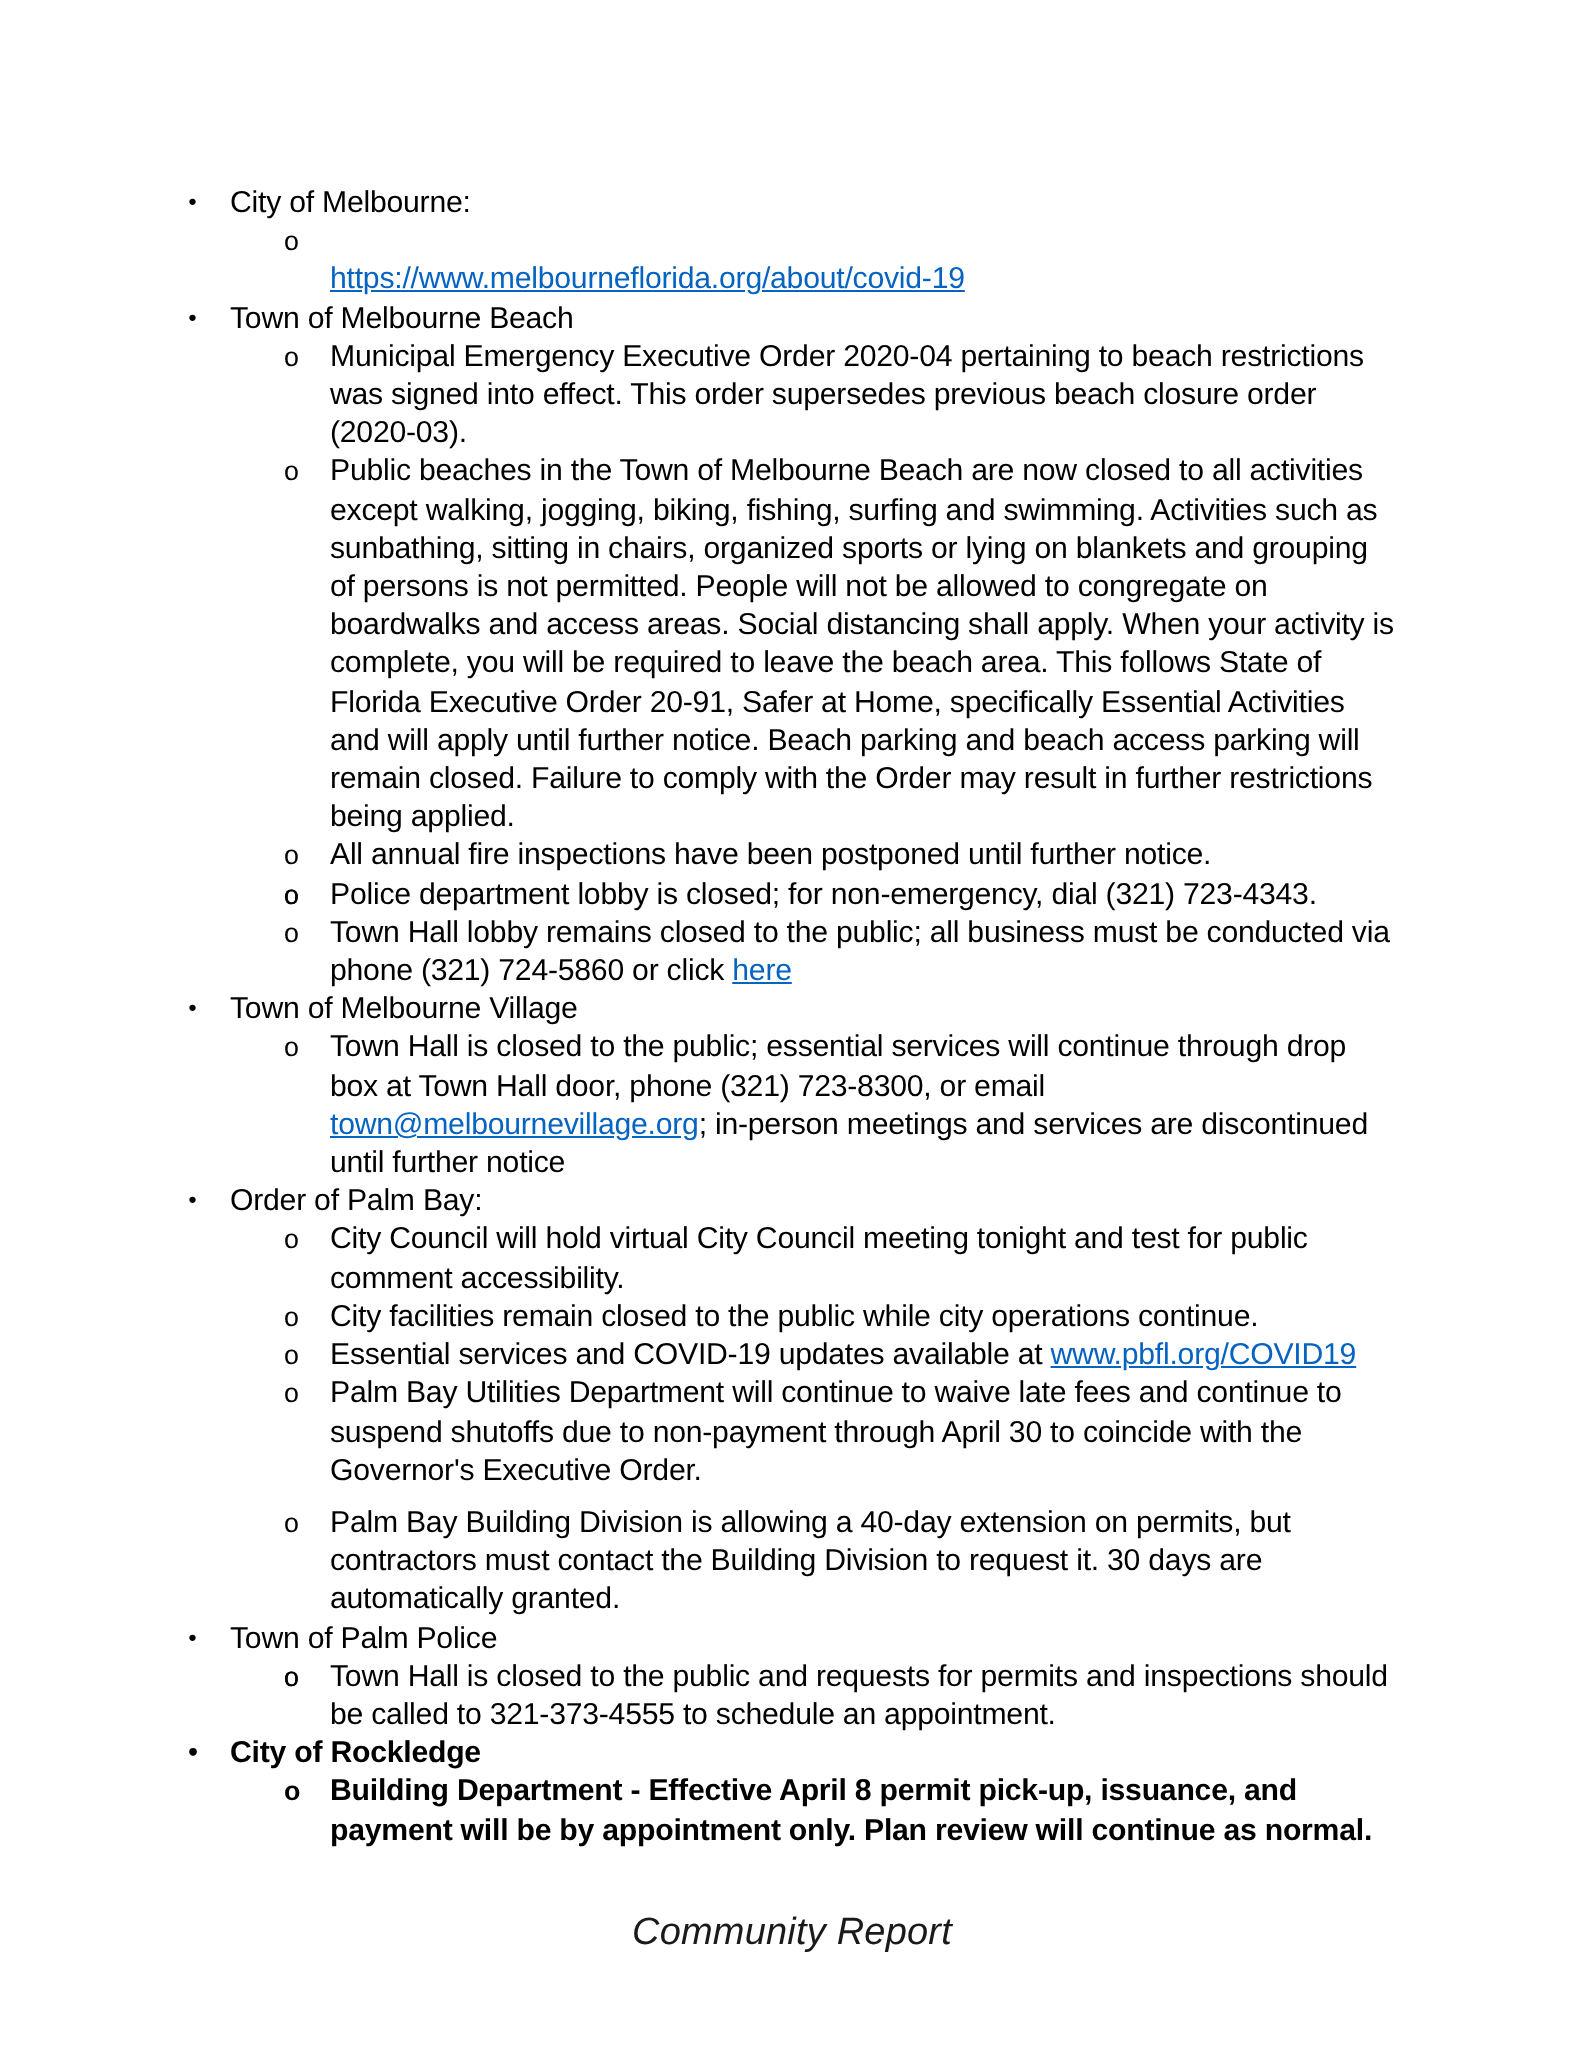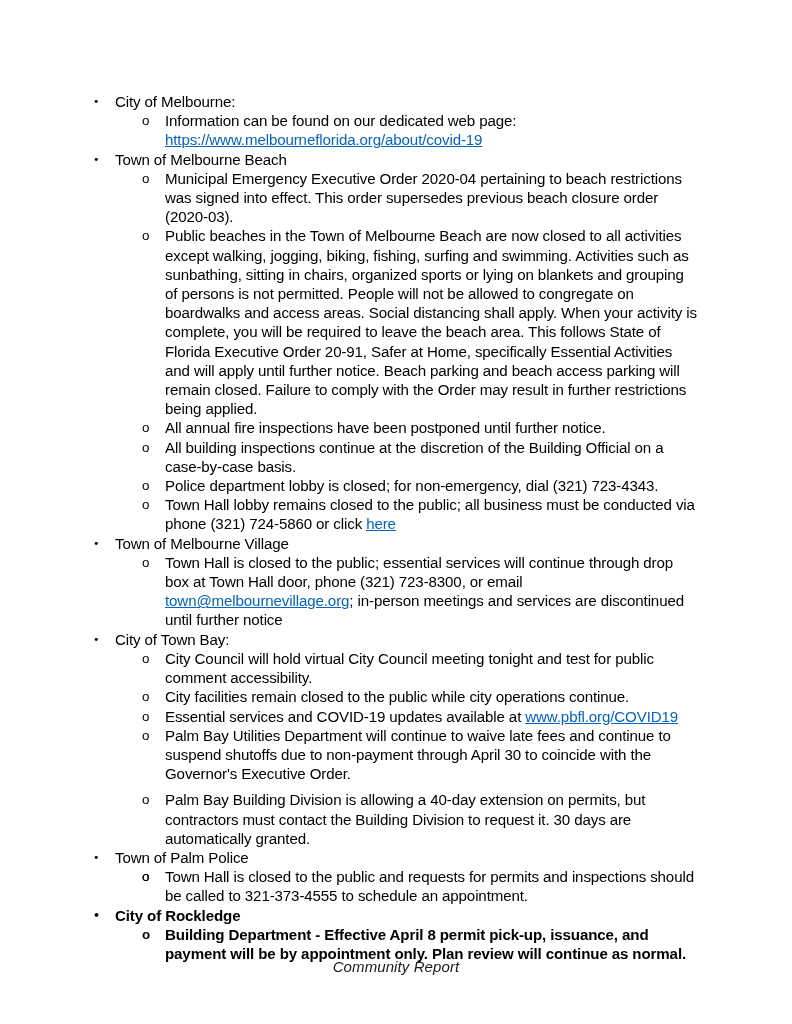--- a/index.html
+++ b/index.html
@@ -91,44 +91,44 @@
   #footer {
     position: absolute;
     left: 0;
     top: 957px;
     width: 792px;
     text-align: center;
   }
   #footer .footer-text {
     font-family: "Liberation Sans", sans-serif;
     font-style: italic;
-    font-size: 15px;
+    font-size: 19px;
     line-height: 20px;
     color: #1a1a1a;
     letter-spacing: 0.1px;
   }
 </style>
 </head>
 <body>
 
 <div id="page">
 
   <div id="doc-body">
       <div class="lvl1"><span class="mark">•</span><span>City of Melbourne:</span></div>
-      <div class="lvl2"><span class="mark">o</span><span><span>Information can be found on our dedicated web page:</span><br><a class="link" href="#">https://www.melbourneflorida.org/about/covid-19</a></span></div>
+      <div class="lvl2"><span class="mark">o</span><span><br><a class="link" href="#">https://www.melbourneflorida.org/about/covid-19</a></span></div>
       <div class="lvl1"><span class="mark">•</span><span>Town of Melbourne Beach</span></div>
       <div class="lvl2"><span class="mark">o</span><span>Municipal Emergency Executive Order 2020-04 pertaining to beach restrictions was signed into effect. This order supersedes previous beach closure order (2020-03).</span></div>
       <div class="lvl2"><span class="mark">o</span><span>Public beaches in the Town of Melbourne Beach are now closed to all activities except walking, jogging, biking, fishing, surfing and swimming. Activities such as sunbathing, sitting in chairs, organized sports or lying on blankets and grouping of persons is not permitted. People will not be allowed to congregate on boardwalks and access areas. Social distancing shall apply. When your activity is complete, you will be required to leave the beach area. This follows State of Florida Executive Order 20-91, Safer at Home, specifically Essential Activities and will apply until further notice. Beach parking and beach access parking will remain closed.  Failure to comply with the Order may result in further restrictions being applied.</span></div>
       <div class="lvl2"><span class="mark">o</span><span>All annual fire inspections have been postponed until further notice.</span></div>
-      <div class="lvl2"><span class="mark">o</span><span>All building inspections continue at the discretion of the Building Official on a case-by-case basis.</span></div>
+      <div class="lvl2"><span class="mark">o</span></div>
       <div class="lvl2"><span class="mark">o</span><span>Police department lobby is closed; for non-emergency, dial (321) 723-4343.</span></div>
       <div class="lvl2"><span class="mark">o</span><span><span>Town Hall lobby remains closed to the public; all business must be conducted via phone (321) 724-5860 or click </span><a class="link" href="#">here</a></span></div>
       <div class="lvl1"><span class="mark">•</span><span>Town of Melbourne Village</span></div>
       <div class="lvl2"><span class="mark">o</span><span><span>Town Hall is closed to the public; essential services will continue through drop box at Town Hall door, phone (321) 723-8300, or email </span><a class="link" href="#">town@melbournevillage.org</a><span>; in-person meetings and services are discontinued until further notice</span></span></div>
-      <div class="lvl1"><span class="mark">•</span><span>City of Town Bay:</span></div>
+      <div class="lvl1"><span class="mark">•</span><span>Order of Palm Bay:</span></div>
       <div class="lvl2"><span class="mark">o</span><span>City Council will hold virtual City Council meeting tonight and test for public comment accessibility.</span></div>
       <div class="lvl2"><span class="mark">o</span><span>City facilities remain closed to the public while city operations continue.</span></div>
       <div class="lvl2"><span class="mark">o</span><span><span>Essential services and COVID-19 updates available at </span><a class="link" href="#">www.pbfl.org/COVID19</a></span></div>
       <div class="lvl2"><span class="mark">o</span><span>Palm Bay Utilities Department will continue to waive late fees and continue to suspend shutoffs due to non-payment through April 30 to coincide with the Governor's Executive Order.</span></div>
       <div class="lvl2 gap-before"><span class="mark">o</span><span>Palm Bay Building Division is allowing a 40-day extension on permits, but contractors must contact the Building Division to request it. 30 days are automatically granted.</span></div>
       <div class="lvl1"><span class="mark">•</span><span>Town of Palm Police</span></div>
       <div class="lvl2"><span class="mark">o</span></div>
       <div class="lvl2"><span class="mark">o</span><span>Town Hall is closed to the public and requests for permits and inspections should be called to 321-373-4555 to schedule an appointment.</span></div>
       <div class="lvl1 bold"><span class="mark">•</span><span>City of Rockledge</span></div>
       <div class="lvl2 bold"><span class="mark">o</span><span>Building Department - Effective April 8 permit pick-up, issuance, and payment will be by appointment only. Plan review will continue as normal.</span></div>

